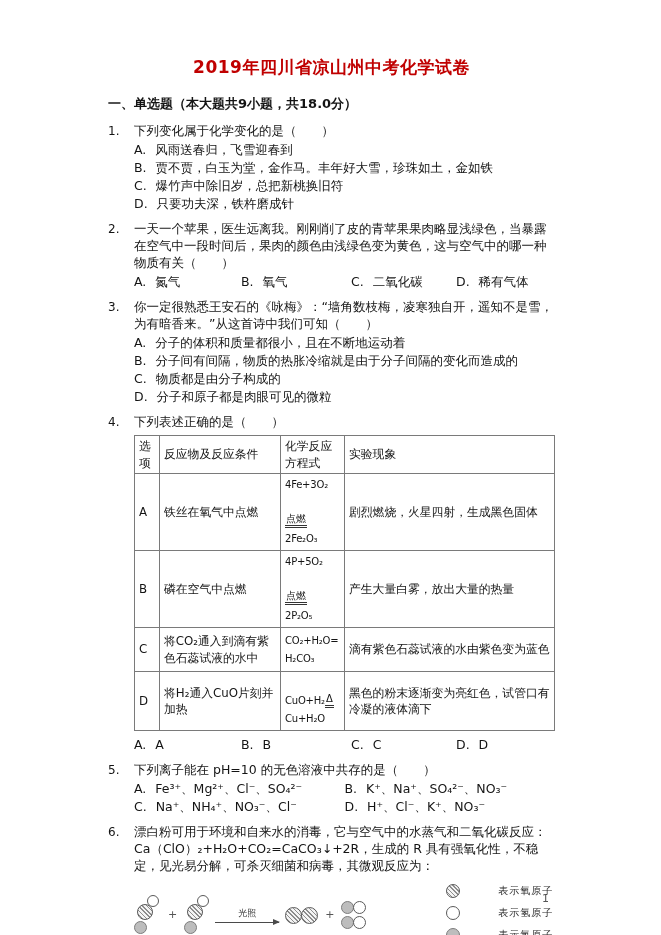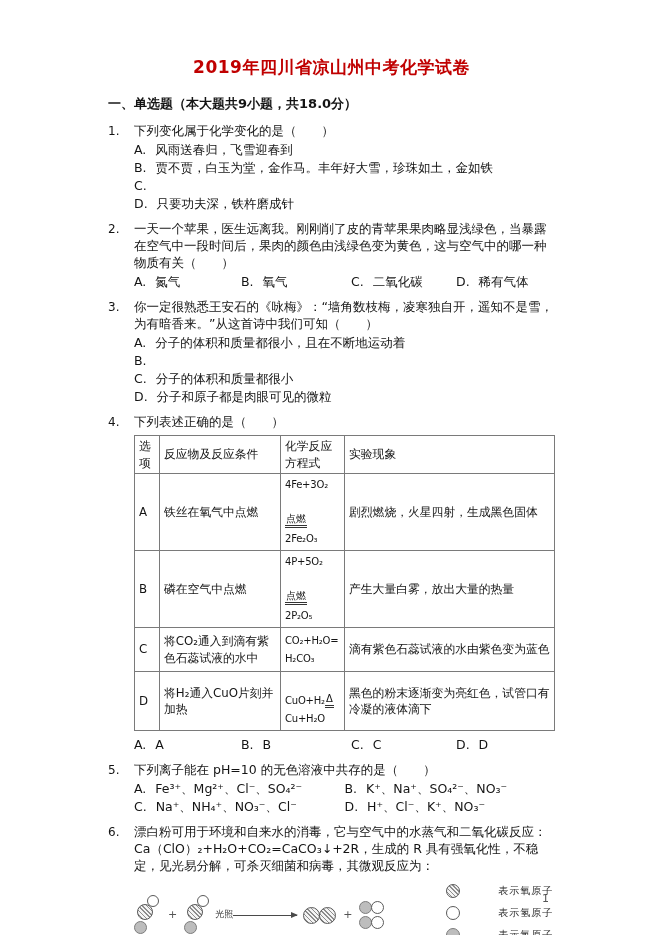--- a/index.html
+++ b/index.html
@@ -50,21 +50,21 @@
   .reaction { display:flex; align-items:center; width:330px; height:66px; }
   .atom { display:block; border-radius:50%; border:1px solid #5a5a5a; }
   .fill-o { background:repeating-linear-gradient(45deg,#8d8d8d 0 1px,#f4f4f4 1px 3px); }
   .fill-h { background:#ffffff; }
   .fill-cl { background:#bdbdbd; border-color:#7d7d7d; }
   .mol-hclo { position:relative; width:27px; height:40px; flex-shrink:0; }
   .mol-hclo .a-h  { position:absolute; left:13px; top:0;   width:12px; height:12px; }
   .mol-hclo .a-o  { position:absolute; left:3px;  top:9px; width:16px; height:16px; }
   .mol-hclo .a-cl { position:absolute; left:0;    top:26px;width:13px; height:13px; }
   .plus { margin:0 7px; color:#555; font-size:11px; flex-shrink:0; }
-  .arrow { display:flex; flex-direction:row; align-items:center; margin:0 6px 0 4px; flex-shrink:0; }
+  .arrow { display:flex; flex-direction:column; align-items:center; margin:0 6px 0 4px; flex-shrink:0; }
   .arrow .lbl { font-size:9px; color:#333; margin-bottom:2px; }
   .arrow .line { position:relative; width:64px; height:1px; background:#4a4a4a; }
   .arrow .line::after {
     content:""; position:absolute; right:-1px; top:-3px;
     border-left:7px solid #4a4a4a; border-top:3px solid transparent; border-bottom:3px solid transparent;
   }
   .mol-o2 { display:flex; align-items:center; flex-shrink:0; }
   .mol-o2 .atom { width:17px; height:17px; }
   .mol-o2 .atom + .atom { margin-left:-1px; }
   .hcl-group { display:flex; flex-direction:column; gap:2px; flex-shrink:0; }
@@ -95,20 +95,21 @@
         <div class="opt">
             <span class="opt-label">A.</span>
             <span>风雨送春归，飞雪迎春到</span>
           </div>
         <div class="opt">
             <span class="opt-label">B.</span>
             <span>贾不贾，白玉为堂，金作马。丰年好大雪，珍珠如土，金如铁</span>
           </div>
         <div class="opt">
             <span class="opt-label">C.</span>
+            <span>爆竹声中除旧岁，总把新桃换旧符</span>
           </div>
         <div class="opt">
             <span class="opt-label">D.</span>
             <span>只要功夫深，铁杵磨成针</span>
           </div>
       </div>
     </div>
 
     <div class="q">
       <div class="qnum">2.</div>
@@ -138,24 +139,25 @@
     <div class="q">
       <div class="qnum">3.</div>
       <div class="qbody">
         <div class="stem">你一定很熟悉王安石的《咏梅》：“墙角数枝梅，凌寒独自开，遥知不是雪，为有暗香来。”从这首诗中我们可知（　　）</div>
         <div class="opt">
             <span class="opt-label">A.</span>
             <span>分子的体积和质量都很小，且在不断地运动着</span>
           </div>
         <div class="opt">
             <span class="opt-label">B.</span>
+            <span>分子间有间隔，物质的热胀冷缩就是由于分子间隔的变化而造成的</span>
           </div>
         <div class="opt">
             <span class="opt-label">C.</span>
-            <span>分子的体积和质量都很小</span>
+            <span>物质都是由分子构成的</span>
           </div>
         <div class="opt">
             <span class="opt-label">D.</span>
             <span>分子和原子都是肉眼可见的微粒</span>
           </div>
       </div>
     </div>
 
     <div class="q">
       <div class="qnum">4.</div>

